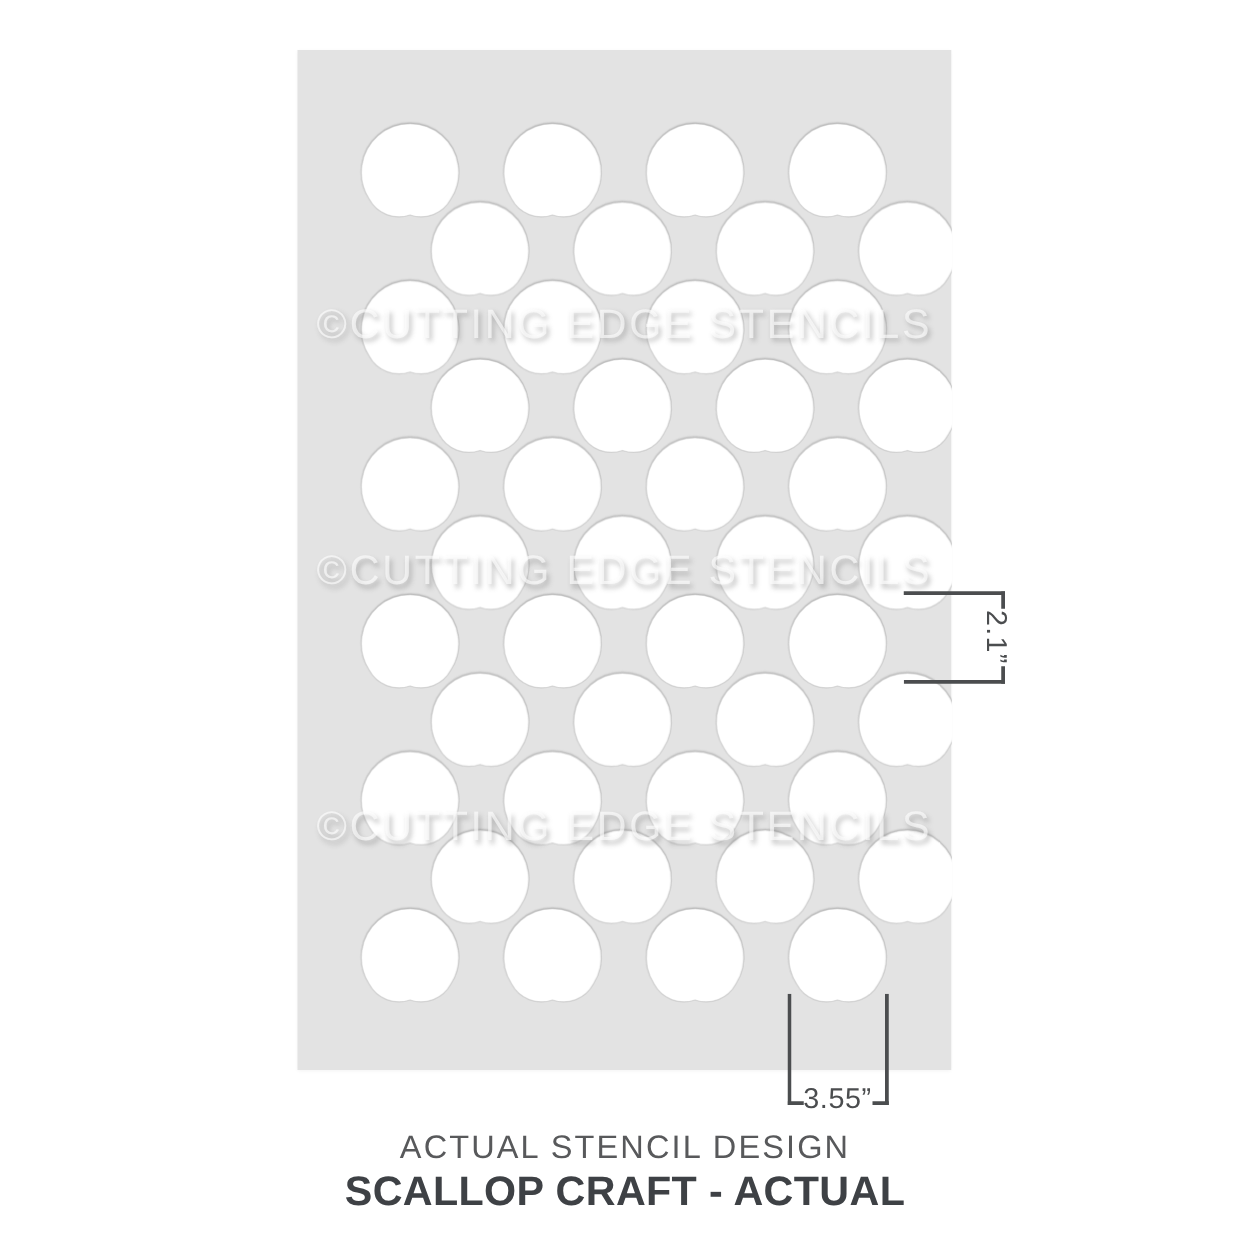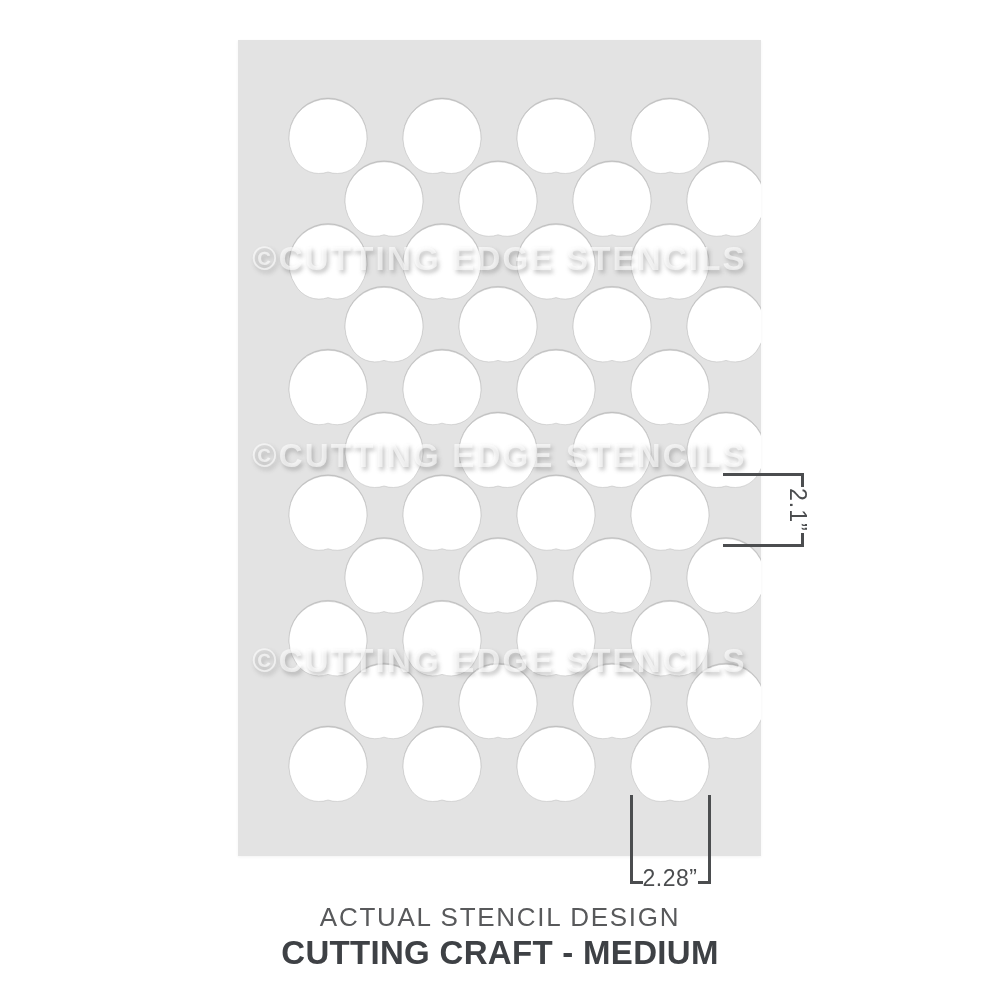--- a/index.html
+++ b/index.html
@@ -8,21 +8,21 @@
     font-family:"Liberation Sans", sans-serif;overflow:hidden;
   }
   .sheet{
     position:absolute;left:238px;top:40px;width:523px;height:816px;
     overflow:hidden;box-shadow:0 1px 3px rgba(0,0,0,0.05);
   }
   .sheet svg{position:absolute;left:0;top:0;}
   #scallop-field{filter:drop-shadow(0 -1px 0.6px rgba(115,115,115,0.30));}
   .watermark{
     position:absolute;left:0;right:0;text-align:center;white-space:nowrap;
-    font-weight:bold;font-size:33px;line-height:40px;letter-spacing:2.2px;
+    font-weight:normal;font-size:33px;line-height:40px;letter-spacing:2.2px;
     color:rgba(255,255,255,0.62);
     text-shadow:2px 3px 4px rgba(120,120,120,0.45);
     z-index:3;pointer-events:none;
   }
   .wm1{top:199px;} .wm2{top:396px;} .wm3{top:601px;}
   .dim-line{position:absolute;background:#4b4d4f;z-index:5;}
   
   .dh-top   {left:723px;top:473px;width:81px;height:3px;}
   .dh-top-tick{left:801px;top:473px;width:3px;height:14px;}
   .dh-bot   {left:723px;top:544px;width:81px;height:3px;}
@@ -120,19 +120,19 @@
     <div class="dim-line dh-bot" style="background: rgb(75, 77, 79);"></div>
     <div class="dim-line dh-bot-tick" style="background: rgb(75, 77, 79);"></div>
     <div class="dh-label" style="color: rgb(75, 77, 79);">2.1”</div>
   </div>
 
   <div>
     <div class="dim-line dw-left" style="background: rgb(75, 77, 79);"></div>
     <div class="dim-line dw-left-foot" style="background: rgb(75, 77, 79);"></div>
     <div class="dim-line dw-right" style="background: rgb(75, 77, 79);"></div>
     <div class="dim-line dw-right-foot" style="background: rgb(75, 77, 79);"></div>
-    <div class="dw-label" style="color: rgb(75, 77, 79);">2.28”</div>
+    <div class="dw-label" style="color: rgb(75, 77, 79);">3.55”</div>
   </div>
 
   <div class="caption">ACTUAL STENCIL DESIGN</div>
-  <div class="title">CUTTING CRAFT - MEDIUM</div>
+  <div class="title">SCALLOP CRAFT - ACTUAL</div>
 
 </div>
 
 </body></html>

